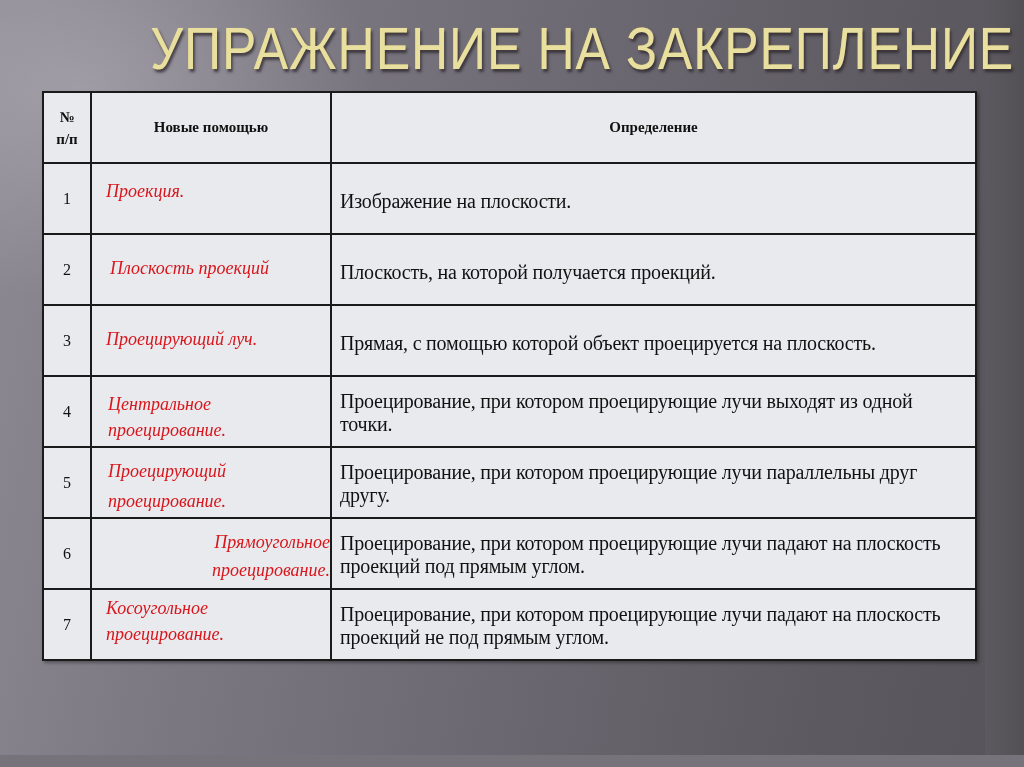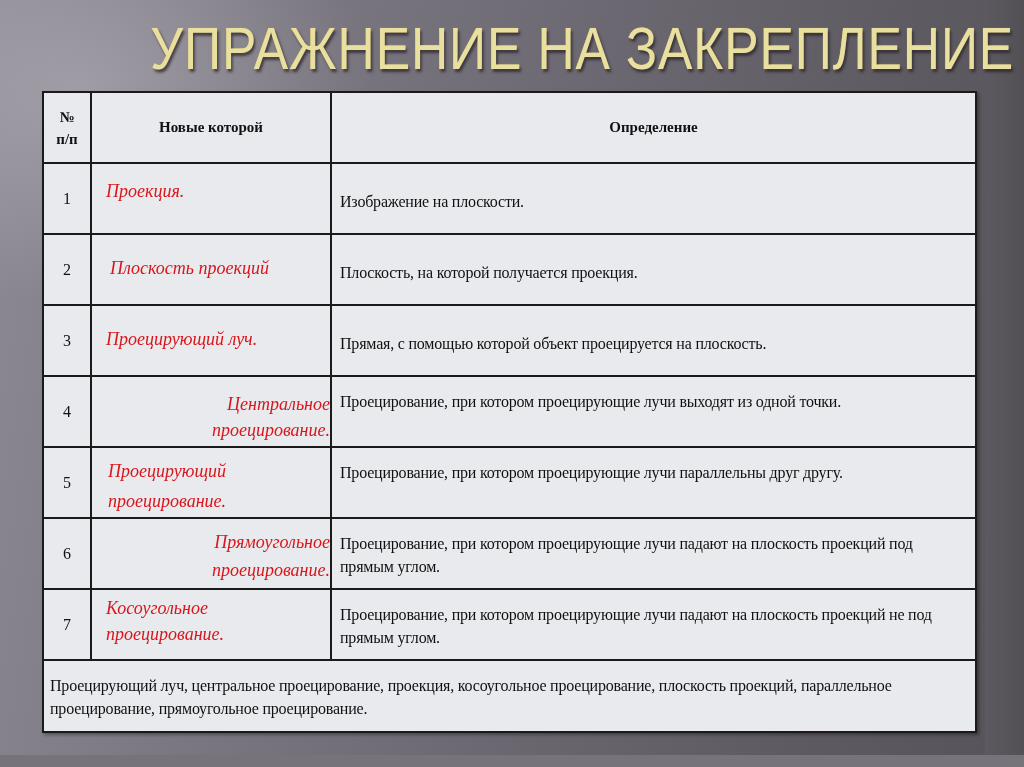--- a/index.html
+++ b/index.html
@@ -60,21 +60,21 @@
       text-align: center; font-size: 16px;
     }
     td.term {
       color: #d8161c !important; font-size: 18px; line-height: 26px;
       padding-left: 14px !important; vertical-align: top !important; padding-top: 14px !important;
       font-family: "Liberation Serif", serif;
       font-style: italic;
     }
     td.term.two { padding-top: 6px !important; padding-left: 16px !important; }
     td.def {
-      font-size: 16px; line-height: 23px; padding-left: 8px !important; padding-right: 8px !important;
+      font-size: 20px; line-height: 23px; padding-left: 8px !important; padding-right: 8px !important;
       font-family: "Liberation Serif", serif;
       letter-spacing: -0.2px;
     }
     td.def.one { padding-top: 6px !important; }
     td.def.two { vertical-align: top !important; padding-top: 13px !important; margin-left: 28px; }
     tr.footer { height: 72px; }
     td.footer-cell {
       font-size: 16px; line-height: 23px; padding: 2px 8px 0 6px !important;
       letter-spacing: -0.2px;
     }
@@ -95,57 +95,54 @@
     <col class="c-num">
       <col class="c-term">
       <col class="c-def">
   </colgroup>
   <tbody>
       <tr class="head">
     <th class="num-h">
       <span>№</span><br>
       <span>п/п</span>
     </th>
-    <th>Новые  которой</th>
+    <th>Новые  помощью</th>
     <th>Определение</th>
   </tr>
 
   <tr class="row">
     <td class="num">1</td>
     <td class="term">Проекция.</td>
     <td class="def one">Изображение на плоскости.</td>
   </tr>
   <tr class="row">
     <td class="num">2</td>
     <td class="term" style="padding-top:20px !important;padding-left:18px !important;">Плоскость проекций</td>
-    <td class="def one">Плоскость,  на которой получается проекция.</td>
+    <td class="def one">Плоскость,  на которой получается проекций.</td>
   </tr>
   <tr class="row">
     <td class="num">3</td>
     <td class="term" style="padding-top:20px !important;">Проецирующий луч.</td>
     <td class="def one">Прямая, с  помощью  которой объект проецируется на плоскость.</td>
   </tr>
   <tr class="row">
     <td class="num">4</td>
-    <td class="term two" style="padding-top:14px !important;text-align:right;">Центральное проецирование.</td>
+    <td class="term two" style="padding-top:14px !important;">Центральное проецирование.</td>
     <td class="def two">Проецирование, при котором проецирующие лучи выходят из одной точки.</td>
   </tr>
   <tr class="row">
     <td class="num">5</td>
     <td class="term two" style="padding-top:8px !important;line-height:30px;">Проецирующий проецирование.</td>
     <td class="def two">Проецирование, при котором проецирующие лучи параллельны друг другу.</td>
   </tr>
   <tr class="row">
     <td class="num">6</td>
     <td class="term two" style="padding-top:9px !important;padding-left:10px !important;line-height:28px;text-align:right;">Прямоугольное проецирование.</td>
     <td class="def two">Проецирование, при котором проецирующие лучи падают на плоскость проекций под прямым углом.</td>
   </tr>
   <tr class="row">
     <td class="num">7</td>
     <td class="term two" style="padding-top:5px !important;padding-left:14px !important;">Косоугольное проецирование.</td>
     <td class="def two">Проецирование, при котором проецирующие лучи падают на плоскость проекций не под  прямым углом.</td>
   </tr>
 
-  <tr class="footer">
-    <td class="footer-cell" colspan="3">Проецирующий луч, центральное проецирование, проекция, косоугольное проецирование, плоскость проекций, параллельное проецирование, прямоугольное проецирование.</td>
-  </tr>
 </tbody>
   </table>
 
 </body></html>

